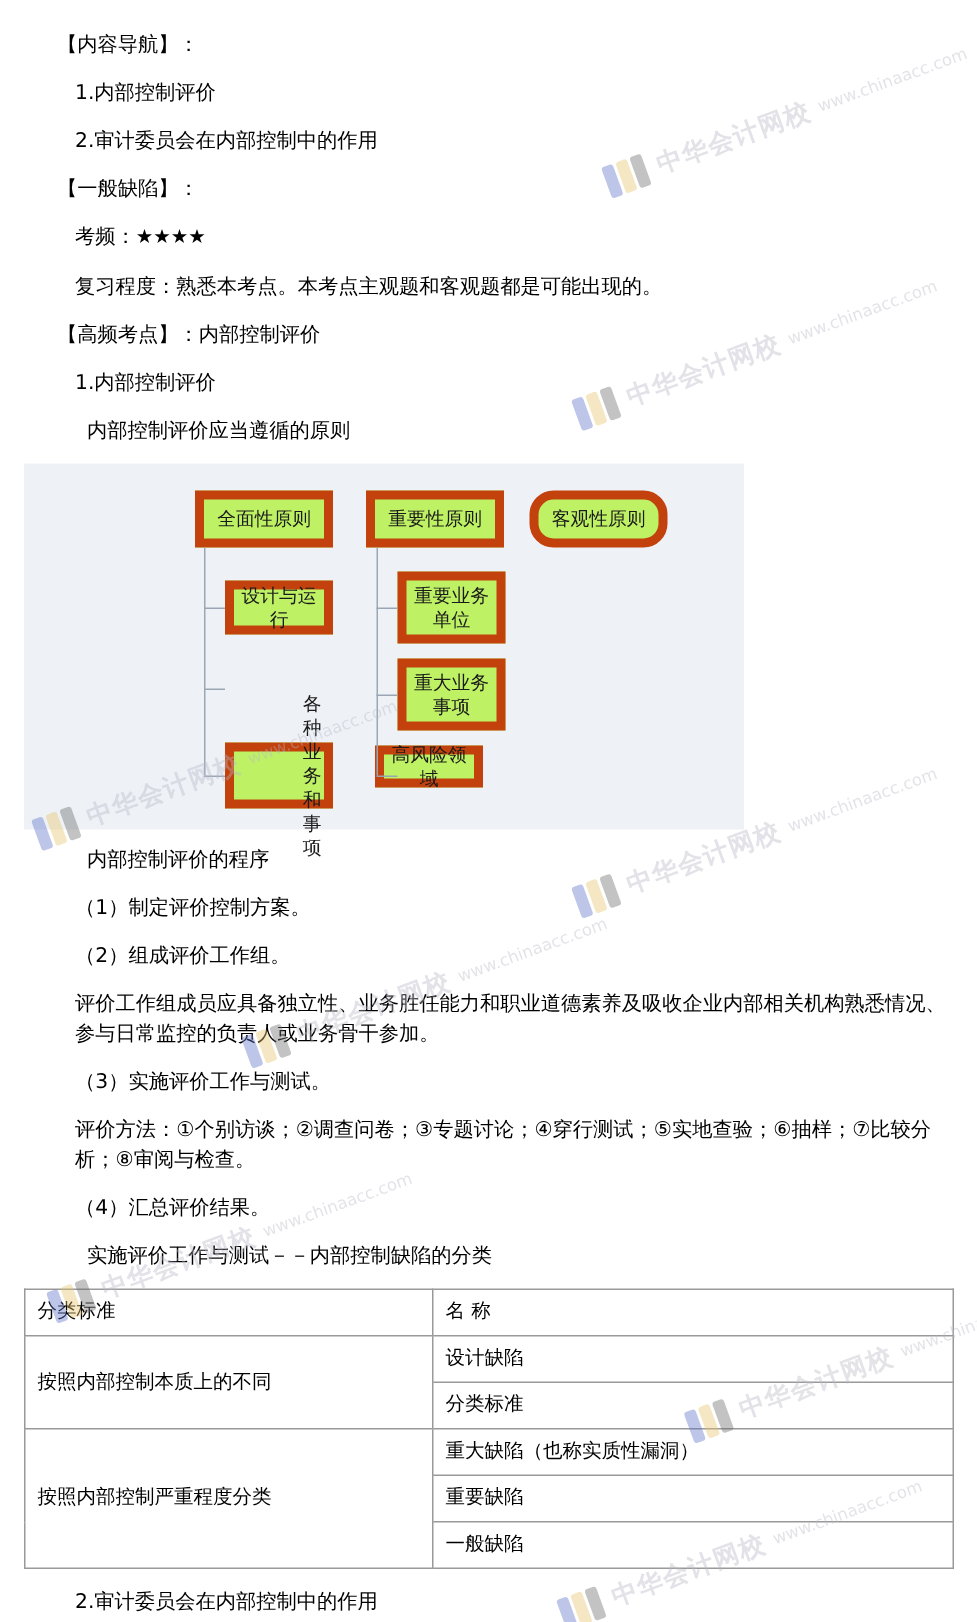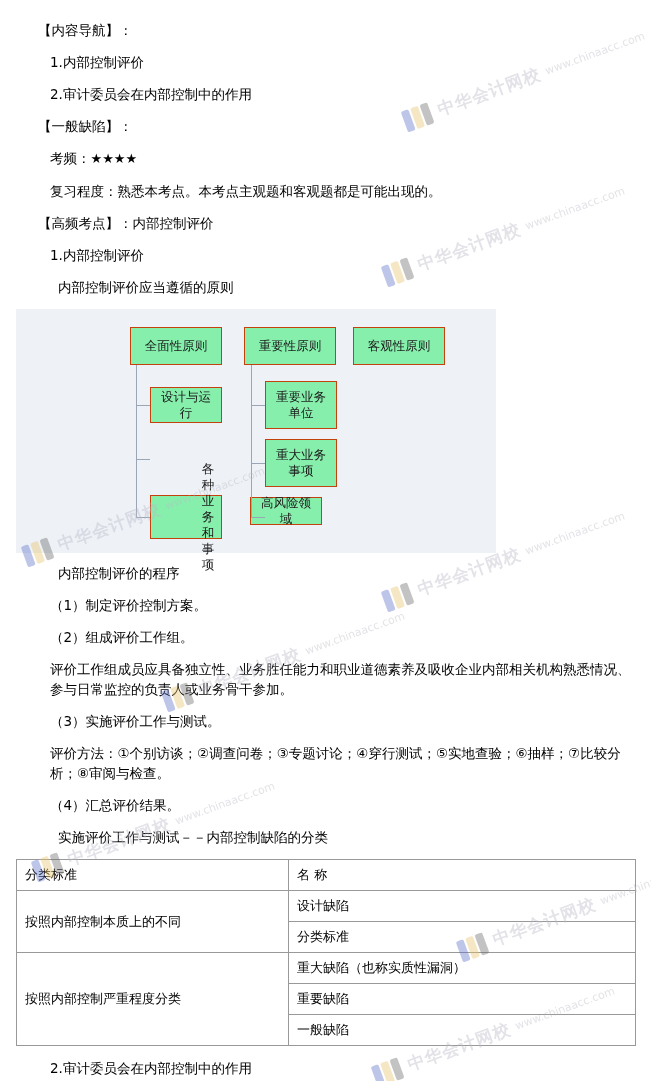--- a/index.html
+++ b/index.html
@@ -43,22 +43,22 @@
   .diagram {
     position: relative;
     margin: 6px 0 4px 16px;
     width: 480px;
     height: 244px;
     background: #eef2f7;
     box-sizing: border-box;
   }
   .dbox {
     position: absolute;
-    background: #86efac;
-    border: 1px solid #c2410c;
+    background: #bef264;
+    border: 6px solid #c2410c;
     font-size: 12.5px;
     line-height: 16px;
     text-align: center;
     color: #1a1a1a;
     display: flex;
     align-items: center;
     justify-content: center;
     box-sizing: border-box;
     padding: 2px 4px;
   }
@@ -137,21 +137,21 @@
   <p class="line indent">复习程度：熟悉本考点。本考点主观题和客观题都是可能出现的。</p>
 
   <p class="line">【高频考点】：内部控制评价</p>
   <p class="line indent">1.内部控制评价</p>
   <p class="line tight">内部控制评价应当遵循的原则</p>
 
   <div class="diagram">
 
     <div class="dbox" style="left:114px; top:18px; width:92px; height:38px;">全面性原则</div>
     <div class="dbox" style="left:228px; top:18px; width:92px; height:38px;">重要性原则</div>
-    <div class="dbox" style="left:337px; top:18px; width:92px; height:38px;">客观性原则</div>
+    <div class="dbox" style="left:337px; top:18px; width:92px; height:38px;border-radius:16px;">客观性原则</div>
 
     <div class="dbox" style="left:134px; top:78px; width:72px; height:36px;">设计与运行</div>
     <div class="dbox" style="left:134px; top:186px; width:72px; height:44px;padding-left:48px;">各种业务和事项</div>
 
     <div class="dbox" style="left:249px; top:72px; width:72px; height:48px;text-align:center;">重要业务单位</div>
     <div class="dbox" style="left:249px; top:130px; width:72px; height:48px;">重大业务事项</div>
     <div class="dbox" style="left:234px; top:188px; width:72px; height:28px;">高风险领域</div>
 
     <div class="dline" style="left:120px; top:56px; width:1px; height:152px;"></div>
     <div class="dline" style="left:120px; top:96px;  width:14px; height:1px;"></div>

